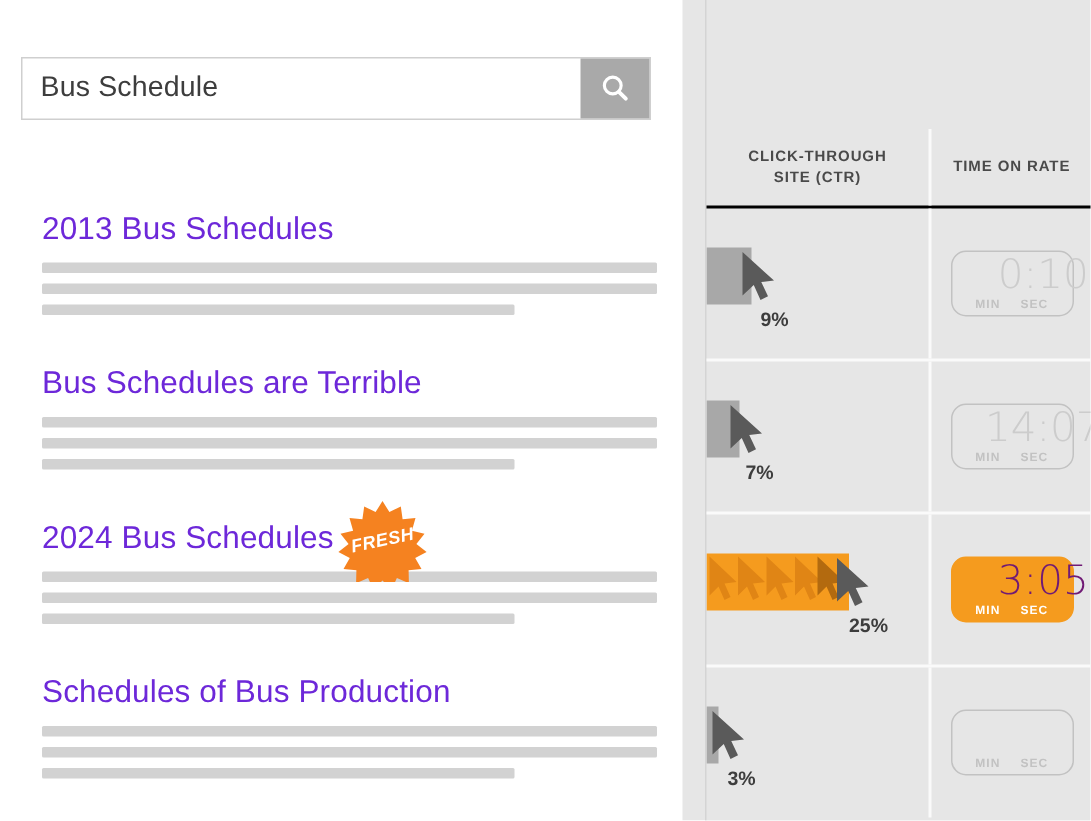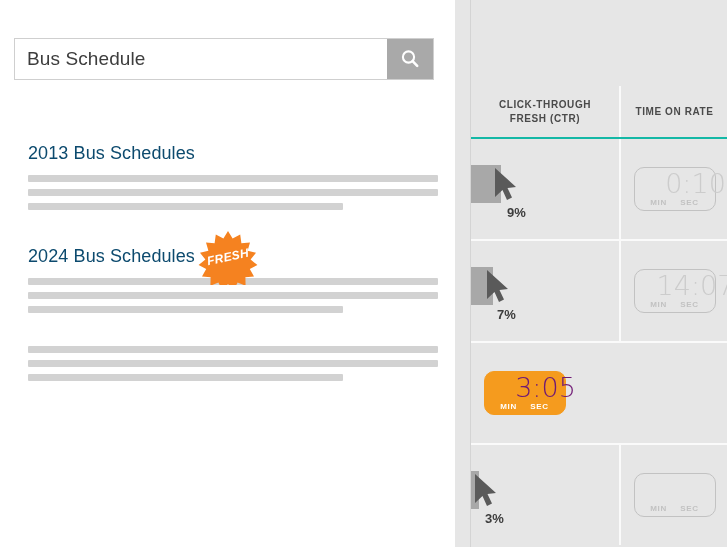--- a/index.html
+++ b/index.html
@@ -71,22 +71,22 @@
     position: absolute;
     left: 28px;
     top: 140px;
     width: 410px;
   }
   .result {
     position: relative;
     margin-bottom: 33px;
   }
   .result-title {
-    font-size: 18px;
-    color: #0c4a6e;
+    font-size: 21px;
+    color: #6d28d9;
     line-height: 26px;
     letter-spacing: 0.1px;
     white-space: nowrap;
     display: inline-block;
     cursor: pointer;
   }
   .snippet {
     margin-top: 9px;
   }
   .snip-line {
@@ -148,21 +148,21 @@
 
   .metrics-table {
     position: absolute;
     left: 0;
     top: 86px;
     width: 257px;
   }
   .mt-header {
     display: flex;
     height: 51px;
-    border-bottom: 2px solid #14b8a6;
+    border-bottom: 2px solid #000000;
   }
   .mt-col-ctr   { width: 150px; box-sizing: border-box; border-right: 2px solid #fafafa; }
   .mt-col-time  { width: 107px; box-sizing: border-box; }
 
   .mt-head-cell {
     display: flex;
     align-items: center;
     justify-content: center;
     text-align: center;
     height: 100%;
@@ -301,57 +301,66 @@
 
       <div class="result">
         <span class="result-title">2013 Bus Schedules</span>
         <div class="snippet">
           <div class="snip-line w1"></div>
           <div class="snip-line w2"></div>
           <div class="snip-line w3"></div>
         </div>
       </div>
 
+      <div class="result">
+        <span class="result-title">Bus Schedules are Terrible</span>
+        <div class="snippet">
+          <div class="snip-line w1"></div>
+          <div class="snip-line w2"></div>
+          <div class="snip-line w3"></div>
+        </div>
+      </div>
 
       <div class="result">
         <span class="result-title">2024 Bus Schedules</span>
         <span class="fresh-wrap">
           <svg width="62" height="56" viewBox="0 0 62 56">
             <polygon fill="#f58220" points="31,2 35.6,9.4 43.2,5.6 44.4,14.2 53,13.4 50.6,21.8 59,23.8 53.6,30.6 60.4,36 52.8,40 57,47.4 48.4,48.2 48.6,56.8 40.6,53.4 37,61 31,55 25,61 21.4,53.4 13.4,56.8 13.6,48.2 5,47.4 9.2,40 1.6,36 8.4,30.6 3,23.8 11.4,21.8 9,13.4 17.6,14.2 18.8,5.6 26.4,9.4"></polygon>
           </svg>
           <span class="fresh-text">FRESH</span>
         </span>
         <div class="snippet">
           <div class="snip-line w1"></div>
           <div class="snip-line w2"></div>
           <div class="snip-line w3"></div>
         </div>
       </div>
 
       <div class="result">
+        <span class="result-title">Schedules of Bus Production</span>
         <div class="snippet">
           <div class="snip-line w1"></div>
           <div class="snip-line w2"></div>
           <div class="snip-line w3"></div>
         </div>
       </div>
 
     </div>
   </div>
 
   <div class="panel">
     <div class="panel-inner">
 
       <div class="metrics-table">
 
         <div class="mt-header">
           <div class="mt-col-ctr mt-head-cell">
             <span>
               <span>CLICK-THROUGH</span><br>
-              <span>FRESH (CTR)</span>
+              <span>SITE (CTR)</span>
             </span>
           </div>
           <div class="mt-col-time mt-head-cell">TIME ON RATE</div>
         </div>
 
         <div class="mt-row">
           <div class="cell-ctr">
             <div class="bar-group">
               <div class="bar" style="width:30px"></div>
               <div class="cursor-icon" style="left:22px">
@@ -390,20 +399,42 @@
               <div class="timer-digits">14:07</div>
               <div class="timer-units">
                 <span>MIN</span>
                 <span>SEC</span>
               </div>
             </div>
           </div>
         </div>
 
         <div class="mt-row">
+          <div class="cell-ctr">
+            <div class="bar-group">
+              <div class="bar hot" style="width:95px"></div>
+              <div class="bar-pattern" style="width:95px">
+                <svg width="95" height="38" viewBox="0 0 95 38">
+                  <g fill="#e08515">
+                    <polygon points="2,2 2,28 8,22 12,31 16,29 12,20 20,19"></polygon>
+                    <polygon points="21,2 21,28 27,22 31,31 35,29 31,20 39,19"></polygon>
+                    <polygon points="40,2 40,28 46,22 50,31 54,29 50,20 58,19"></polygon>
+                    <polygon points="59,2 59,28 65,22 69,31 73,29 69,20 77,19"></polygon>
+                  </g>
+                  <polygon fill="#b36a0f" points="74,2 74,28 80,22 84,31 88,29 84,20 92,19"></polygon>
+                </svg>
+              </div>
+              <div class="cursor-icon" style="left:85px">
+                <svg width="26" height="34" viewBox="0 0 26 34">
+                  <polygon fill="#5a5a5a" points="2,1 2,30 9.5,23 14,33 19,30.5 14.5,21 23,20"></polygon>
+                </svg>
+              </div>
+            </div>
+            <div class="pct" style="left:95px">25%</div>
+          </div>
           <div class="cell-time">
             <div class="timer hot">
               <div class="timer-digits">3:05</div>
               <div class="timer-units">
                 <span>MIN</span>
                 <span>SEC</span>
               </div>
             </div>
           </div>
         </div>

